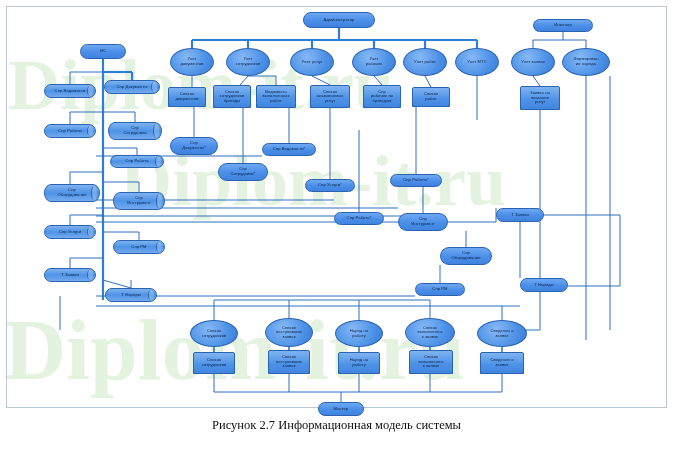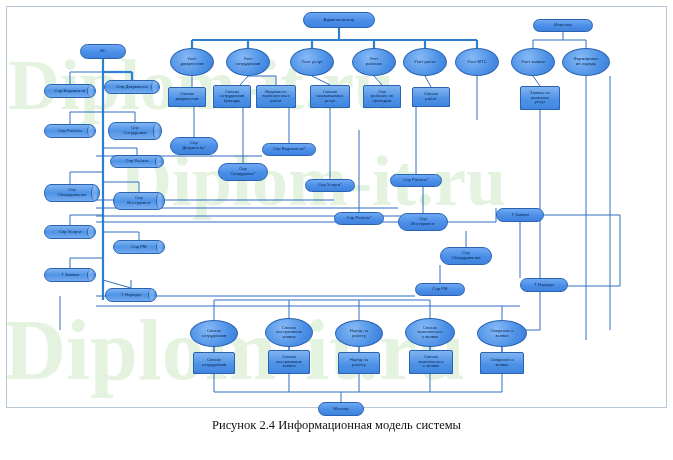--- a/index.html
+++ b/index.html
@@ -260,14 +260,14 @@
 заявок</div>
       <div class="node n-doc" style="left: 338px; top: 352px; width: 42px; height: 22px; white-space: pre-line;">Наряд на
 работу</div>
       <div class="node n-doc" style="left: 409px; top: 350px; width: 44px; height: 24px; white-space: pre-line;">Список
 выполненны
 х заявок</div>
       <div class="node n-doc" style="left: 480px; top: 352px; width: 44px; height: 22px; white-space: pre-line;">Сведения о
 заявке</div>
     </div>
 
-  <div class="caption">Рисунок 2.4 Информационная модель системы</div>
+  <div class="caption">Рисунок 2.7 Информационная модель системы</div>
 </div>
 
 </body></html>

